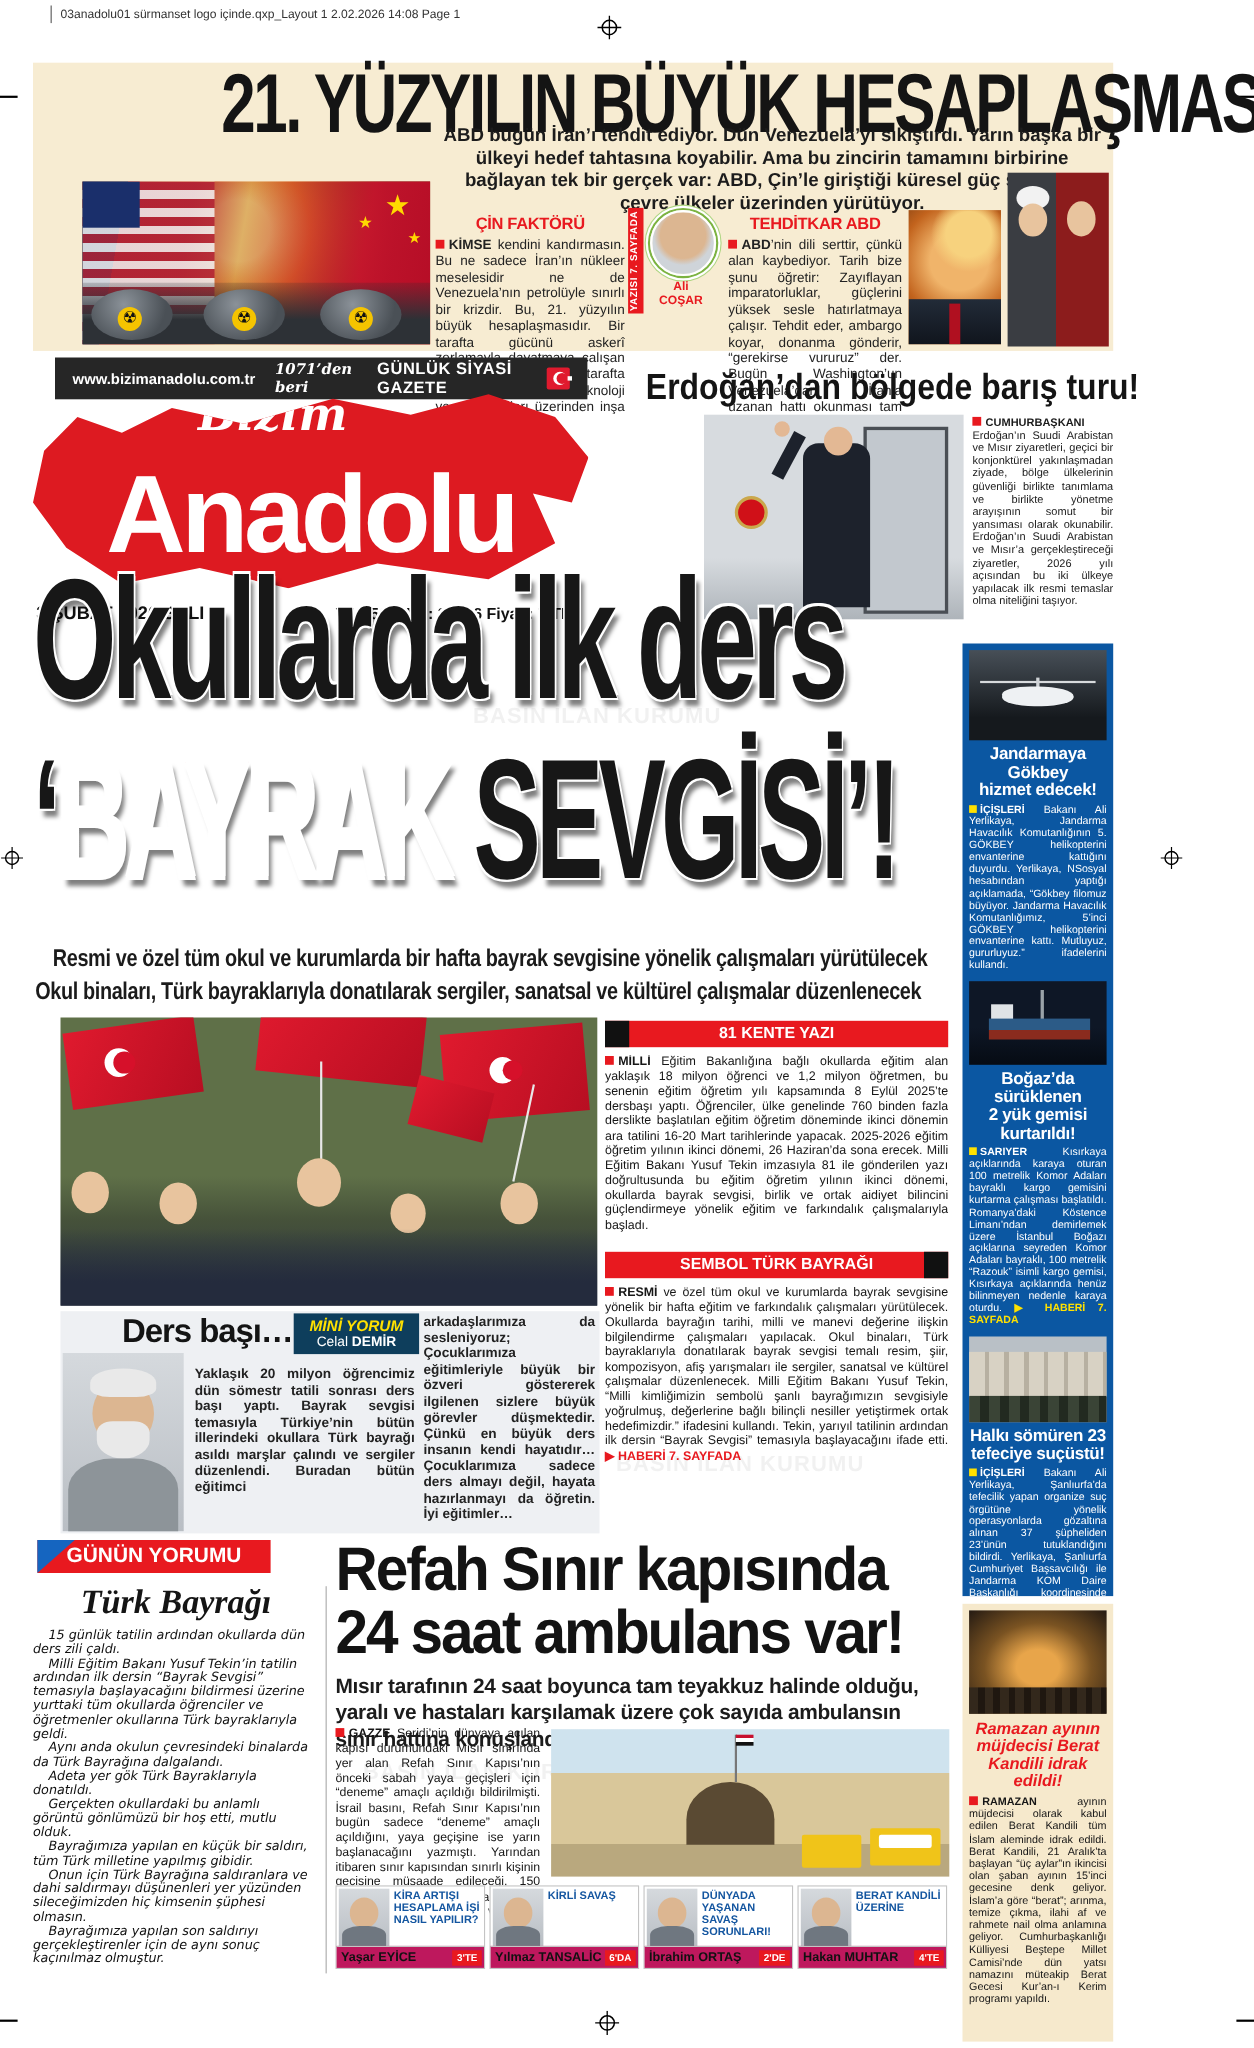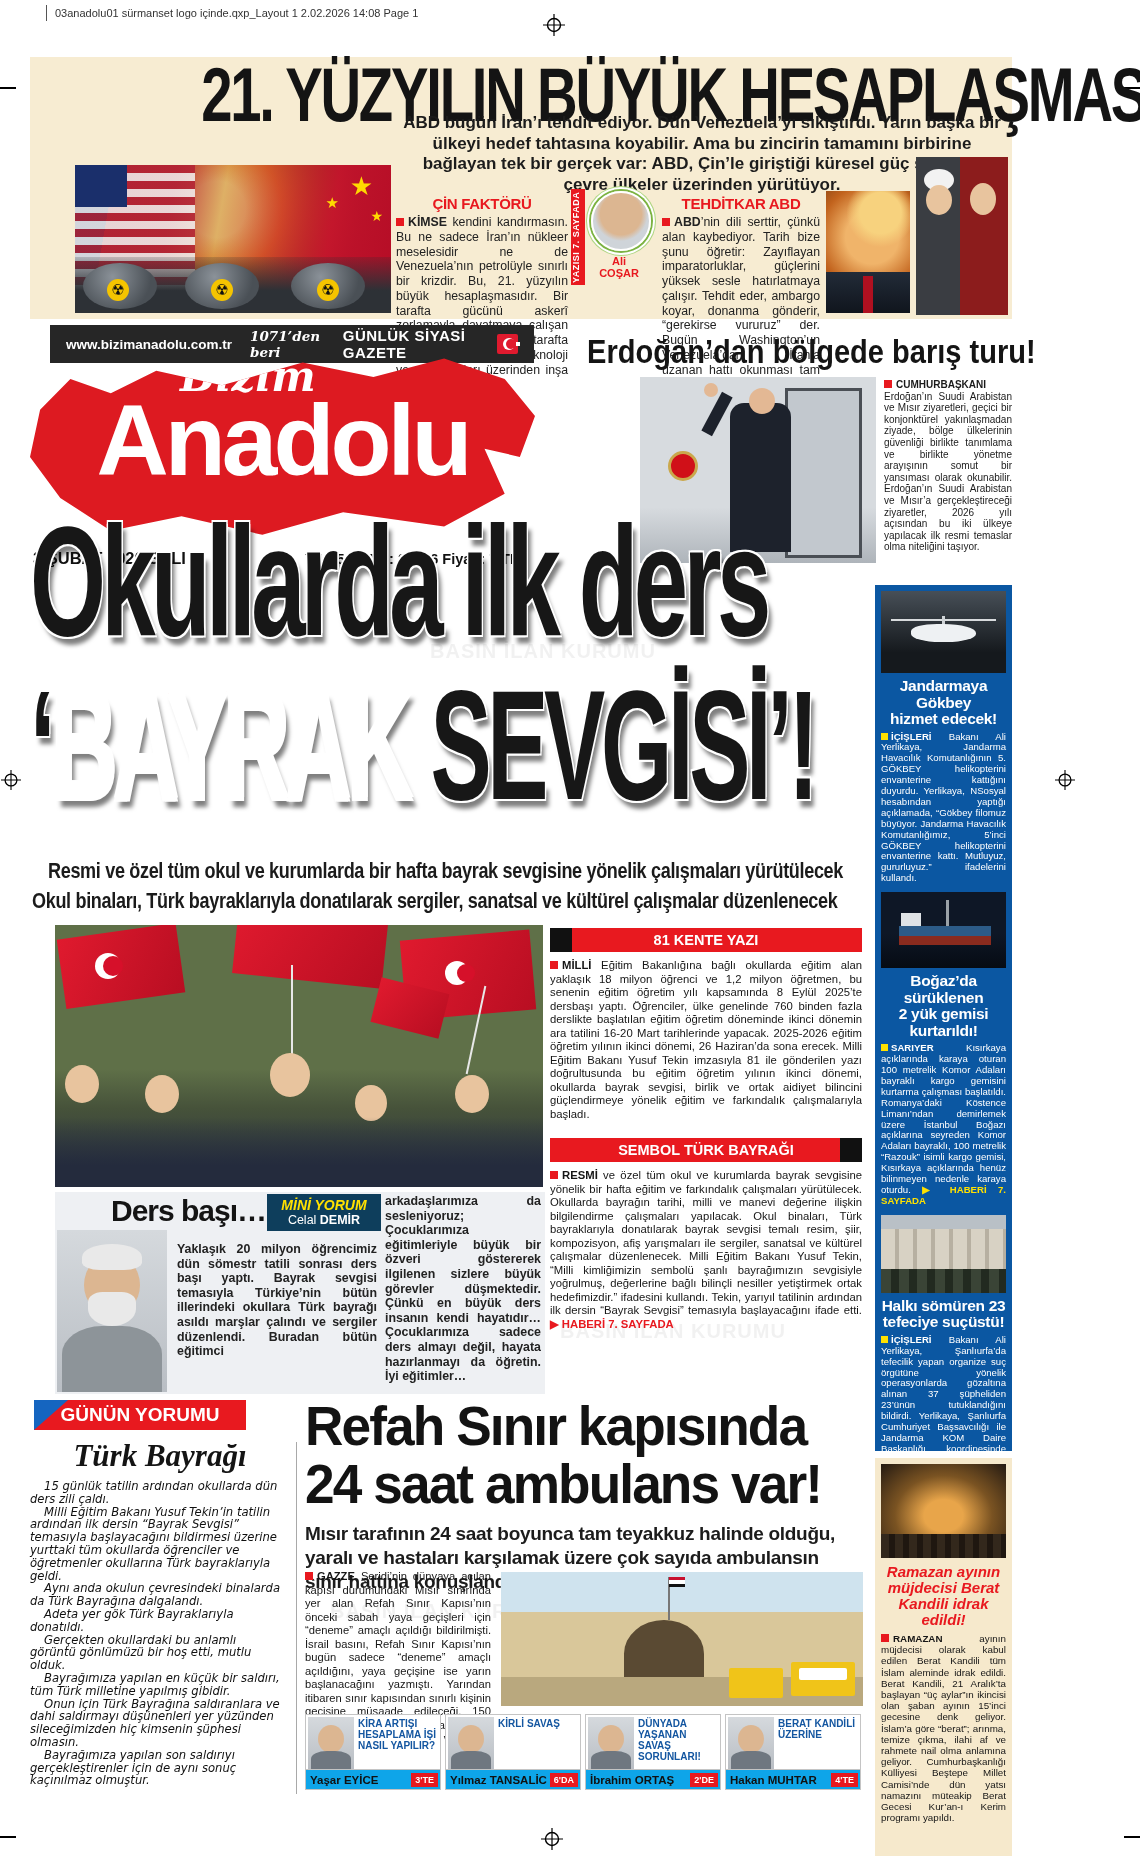--- a/index.html
+++ b/index.html
@@ -71,21 +71,21 @@
   .ava .hair{position:absolute;left:50%;transform:translateX(-50%);border-radius:50% 50% 30% 30%;background:#e9e9e9;}
   
   .blackbar{background:#262626;display:flex;align-items:center;gap:18px;padding:0 16px;box-sizing:border-box;}
   .bb-url{color:#fff;font-size:13.5px;font-weight:700;}
   .bb-since{color:#fff;font-size:13.5px;font-style:italic;font-weight:700;font-family:"DejaVu Serif",serif;}
   .bb-type{color:#fff;font-size:15px;font-weight:800;letter-spacing:.5px;}
   .tflag{width:30px;height:20px;background:#e01a2e;position:relative;border-radius:2px;}
   .tflag i{position:absolute;border-radius:50%;}
   .map{background:#dd1a21;clip-path:polygon(2% 35%,8% 20%,16% 27%,25% 16%,38% 23%,54% 12%,68% 19%,82% 10%,94% 20%,100% 38%,97% 58%,90% 54%,94% 76%,82% 92%,62% 85%,46% 96%,30% 87%,16% 94%,6% 78%,0% 58%);}
   .bizim{font-family:"DejaVu Serif",serif;font-style:italic;font-weight:800;color:#fff;font-size:42px;}
-  .anadolu{color:#fff;font-weight:800;font-size:100px;letter-spacing:-4px;line-height:1;}
+  .anadolu{color:#fff;font-weight:800;font-size:100px;letter-spacing:-4px;line-height:1;margin-top:28px;}
   .dateline{font-weight:800;font-size:16.5px;color:#111;}
   .issue{font-weight:700;font-size:14.5px;color:#111;}
   
   .erdo-h{font-weight:800;font-size:33px;color:#141414;text-align:center;width:100%;}
   .smalltxt{font-size:10px;line-height:11.6px;text-align:justify;color:#1a1a1a;}
   .lead{font-weight:800;}
   
   .bigtitle{font-weight:800;color:#171717;line-height:1;letter-spacing:-7px;white-space:nowrap;
     text-shadow:-2px -2px 0 #fff,2px -2px 0 #fff,-2px 2px 0 #fff,2px 2px 0 #fff,6px 7px 5px rgba(0,0,0,.5);}
   .flagtext{background:radial-gradient(circle at 30% 30%,#ff5a66 0 8%,transparent 9%),linear-gradient(105deg,#c00b1e 0%,#ee1f30 45%,#8f0312 100%);
@@ -110,21 +110,21 @@
   .gy-head:before{content:"";position:absolute;left:0;top:0;border-top:30px solid #1565c0;border-right:34px solid transparent;}
   .gy-title{font-family:"Liberation Serif",serif;font-style:italic;font-weight:800;font-size:31px;color:#141414;text-align:center;}
   .gy-body p{margin:0;font-style:italic;font-size:11.6px;line-height:12.8px;color:#101010;text-indent:14px;font-family:"DejaVu Sans",sans-serif;}
   .vdiv{width:1px;background:#a9a9a9;}
   
   .ref-h{font-weight:800;color:#131313;line-height:1;letter-spacing:-2px;white-space:nowrap;}
   .ref-deck{font-weight:700;font-size:19px;line-height:1.25;color:#1c1c1c;letter-spacing:-.3px;}
   
   .ccell{position:absolute;width:136px;height:76px;border:1px solid #c4c4c4;background:#fff;box-sizing:border-box;}
   .ctitle{position:absolute;left:52px;top:3px;right:3px;color:#1456a0;font-weight:800;font-size:10px;line-height:11px;}
-  .cname{position:absolute;left:0;bottom:0;width:100%;height:20px;border-top:1px solid #c4c4c4;display:flex;align-items:center;box-sizing:border-box;padding-left:4px;font-size:11.5px;font-weight:800;color:#111;background:#0ea5e9;}
+  .cname{position:absolute;left:0;bottom:0;width:100%;height:20px;border-top:1px solid #c4c4c4;display:flex;align-items:center;box-sizing:border-box;padding-left:4px;font-size:11.5px;font-weight:800;color:#111;background:#be185d;}
   .cpage{position:absolute;right:2px;bottom:2px;background:#e8191f;color:#fff;font-weight:800;font-size:9px;padding:2px 4px;}
   
   .sbar{background:#0b57a2;box-sizing:border-box;padding:6px;}
   .sb-h{color:#fff;font-weight:800;font-size:15.5px;line-height:16.5px;text-align:center;letter-spacing:-.3px;}
   .sb-t{color:#fff;font-size:9.6px;line-height:10.9px;text-align:justify;}
   .ylink{color:#ffe100;font-weight:800;}
   .creambox{background:#f6e9cc;box-sizing:border-box;padding:6px;}
   .cb-h{color:#e8191f;font-weight:800;font-size:15px;line-height:16px;text-align:center;}
   .cb-t{color:#161616;font-size:9.8px;line-height:11.2px;text-align:justify;}
   

